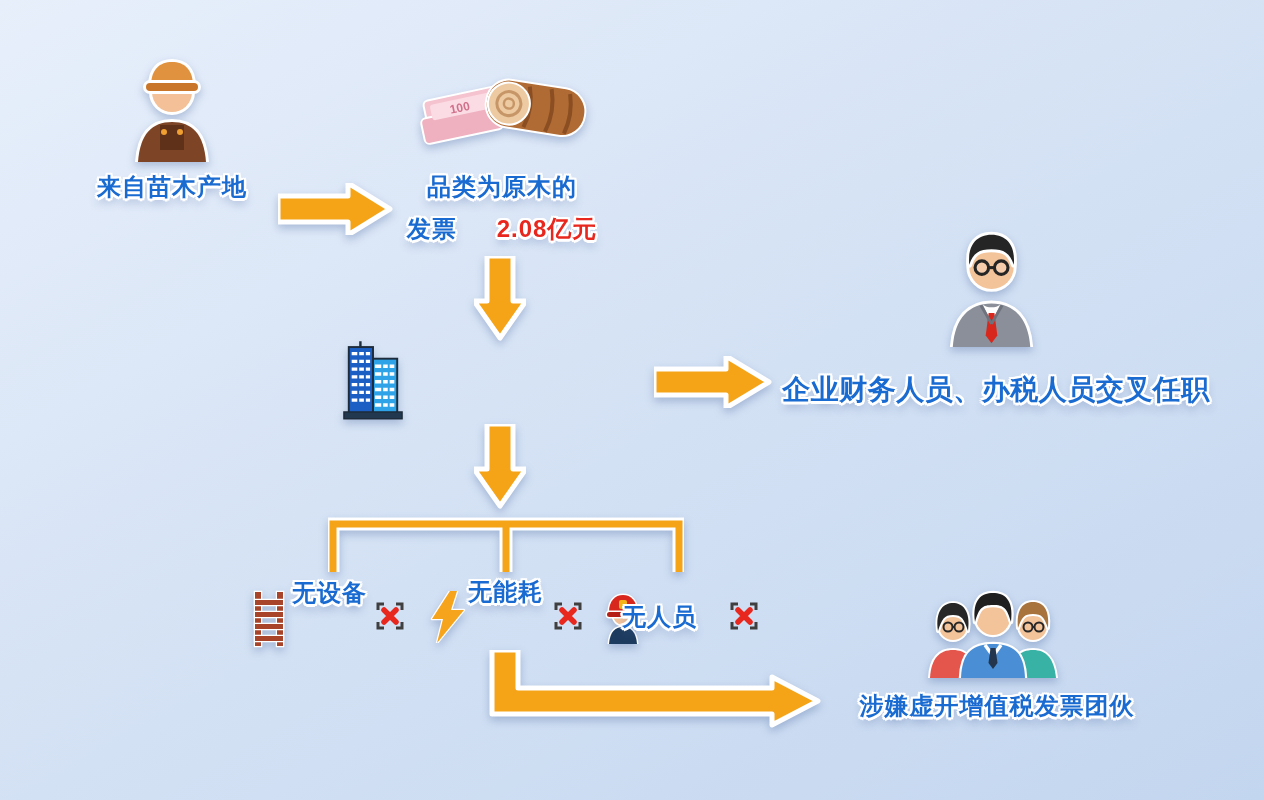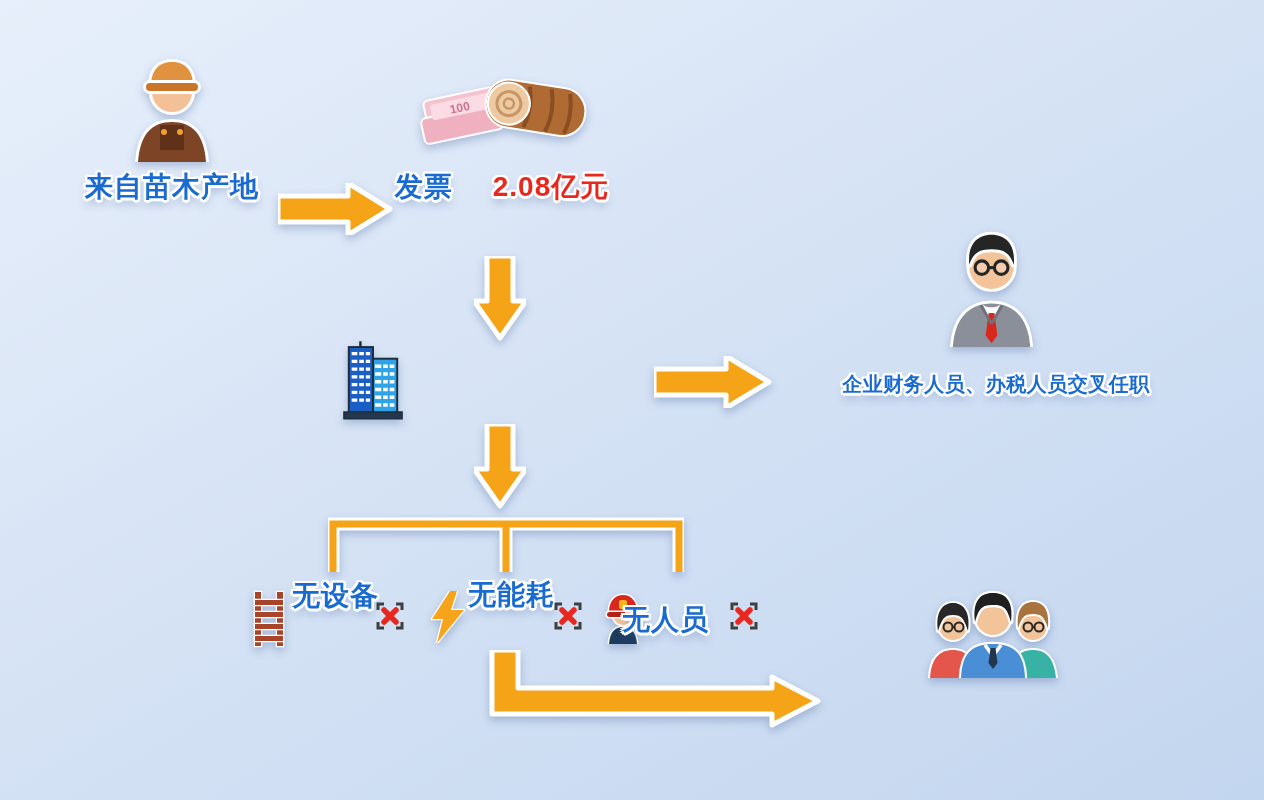--- a/index.html
+++ b/index.html
@@ -15,22 +15,22 @@
     font-weight:bold;
     color:var(--blue,#1a6bd1);
     letter-spacing:1px;
     text-shadow:
       -2px -2px 0 #fff, 0 -2.5px 0 #fff, 2px -2px 0 #fff,
       -2.5px 0 0 #fff, 2.5px 0 0 #fff,
       -2px 2px 0 #fff, 0 2.5px 0 #fff, 2px 2px 0 #fff,
       0 6px 9px rgba(70,100,160,.45);
   }
   .red { color:var(--red,#e8281e);margin-left:40px; }
-  .t30 { font-size:28px; }
-  .t28 { font-size:20px; letter-spacing:0.5px; }
+  .t30 { font-size:24px; }
+  .t28 { font-size:28px; letter-spacing:0.5px; }
   .center { text-align:center; }
   .arrow-shape polygon { fill:var(--arrow,#f5a418); stroke:#fff; stroke-width:5; stroke-linejoin:round; }
   .shadow { filter:drop-shadow(0 4px 4px rgba(60,90,150,.32)); }
   .bracket-w { stroke:#fff; stroke-width:13; fill:none; }
   .bracket-o { stroke:var(--arrow,#f5a418); stroke-width:7; fill:none; }
   .xcorners { stroke:#3f3f3f; stroke-width:3; fill:none; }
   .xmark { stroke:var(--red,#e8281e); stroke-width:5.5; stroke-linecap:round; fill:none; }
 </style>
 </head>
 <body>
@@ -71,20 +71,21 @@
     <g transform="rotate(9 120 45)">
       <rect x="76" y="18" width="98" height="46" rx="22" fill="#b06a33" stroke="#fff" stroke-width="4" paint-order="stroke"></rect>
       <path d="M116 21 q7 21 0 41 M138 20 q7 22 0 43 M157 22 q6 20 0 40" stroke="#8a4e22" stroke-width="4" fill="none"></path>
       <circle cx="98" cy="41" r="20" fill="#edcaa1" stroke="#fff" stroke-width="4" paint-order="stroke"></circle>
       <circle cx="98" cy="41" r="12" fill="none" stroke="#c79668" stroke-width="3"></circle>
       <circle cx="98" cy="41" r="5" fill="none" stroke="#c79668" stroke-width="2.5"></circle>
     </g>
   </svg>
 
   <div class="abs label t30 center" style="left:388px;top:166px;width:228px;line-height:42px">
+    <div>品类为原木的</div>
     <div><span>发票</span><span class="red">2.08亿元</span></div>
   </div>
 
   <svg class="abs arrow-shape shadow" style="left:474px;top:256px;width:52px;height:85px" viewBox="0 0 52 85">
     <polygon points="13,0 39,0 39,45 52,45 26,82 0,45 13,45"></polygon>
   </svg>
 
   <svg class="abs shadow" style="left:342px;top:338px;width:62px;height:84px" viewBox="0 0 64 84">
     <g>
       <rect x="31" y="20" width="26" height="56" fill="#2fa3e8" stroke="#1d2b3a" stroke-width="2"></rect>
@@ -205,14 +206,15 @@
       <path d="M43 92 C44 66 55 58 75 58 C95 58 106 66 107 92 Z" fill="#4a8fd6"></path>
       <circle cx="75" cy="32" r="17" fill="#f3c39a"></circle>
       <path d="M57 36 C54 13 64 7 75 7 C86 7 96 13 93 36 C89 22 86 19 75 19 C64 19 61 22 57 36 Z" fill="#1f1f1f"></path>
     </g>
     <g stroke="none">
       <path d="M67 59 L75 70 L83 59" stroke="#fff" stroke-width="3.5" fill="none"></path>
       <path d="M72.5 62 h5 l2 15 -4.5 6 -4.5 -6 z" fill="#23364d"></path>
     </g>
   </svg>
 
+  <div class="abs label t30 center" style="left:797px;top:690px;width:400px">涉嫌虚开增值税发票团伙</div>
 
 </div>
 
 </body></html>

